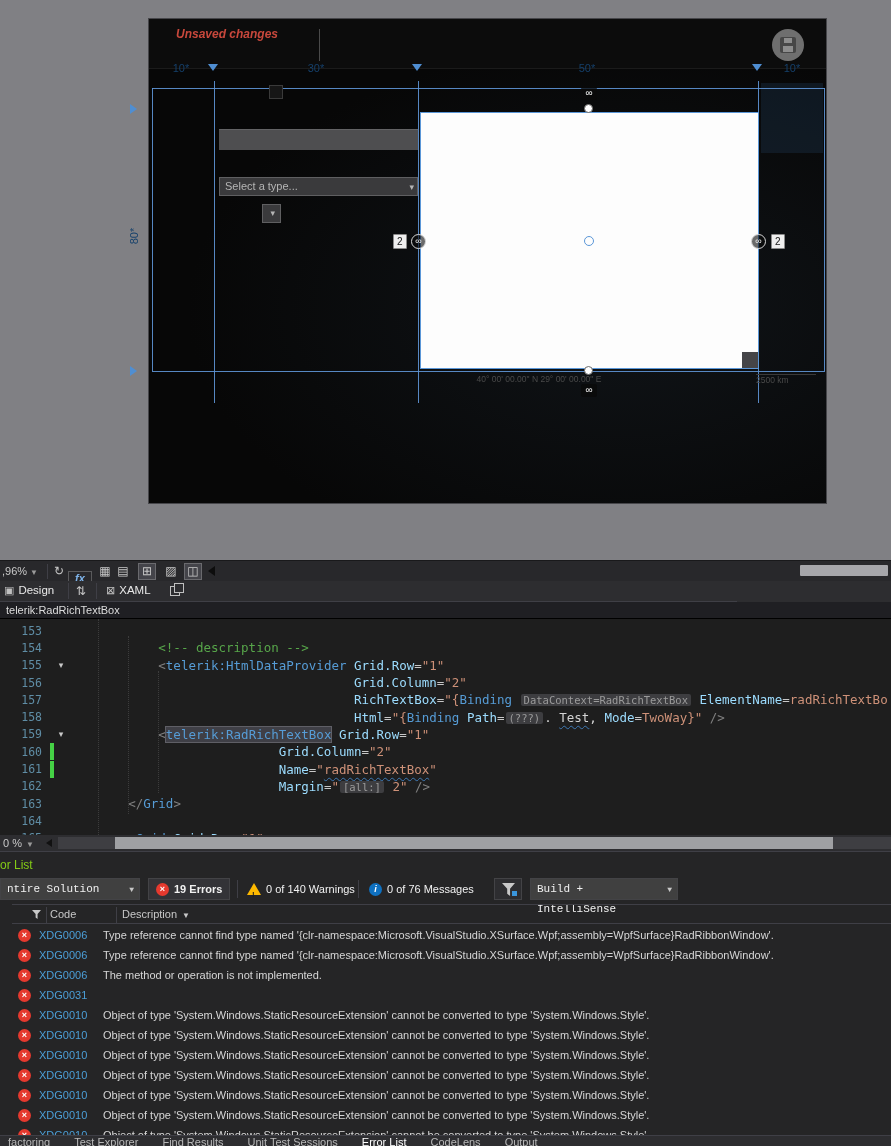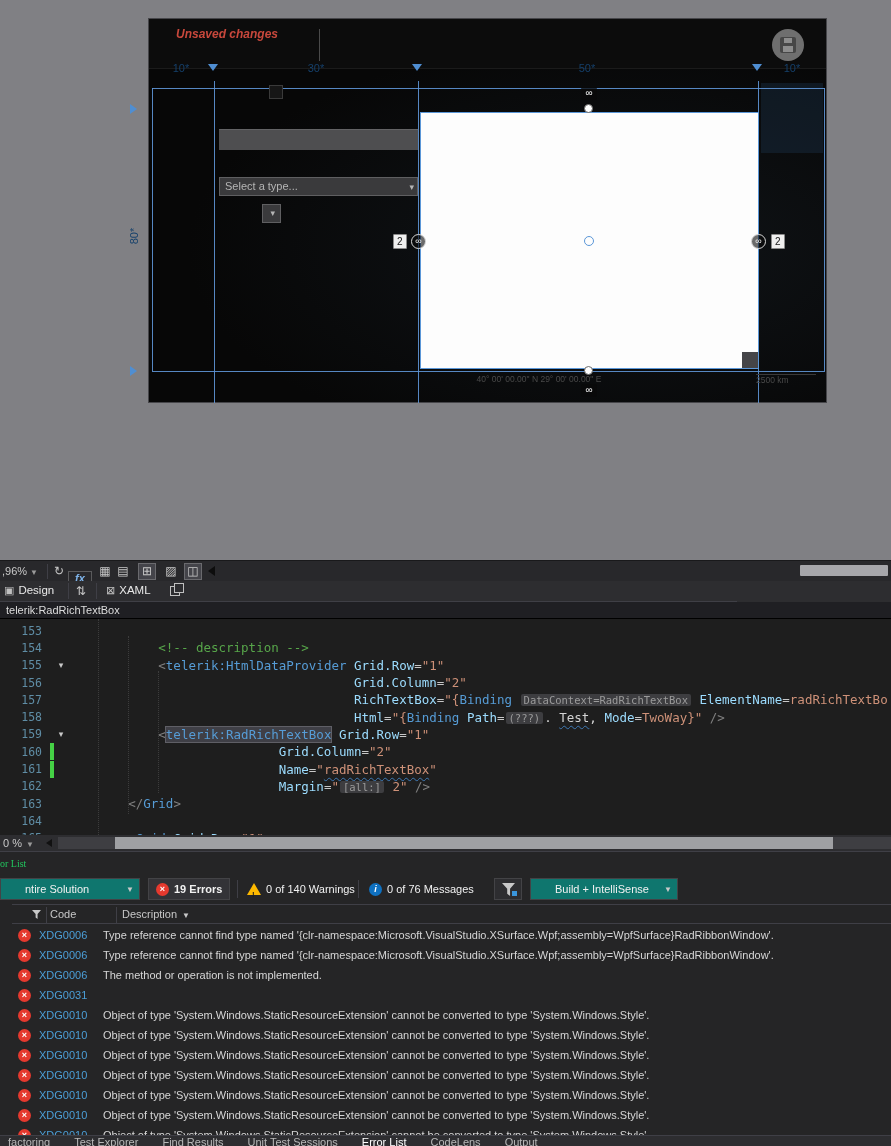--- a/index.html
+++ b/index.html
@@ -2,21 +2,21 @@
 <html><head>
 <meta charset="utf-8">
 <style>
   html,body{margin:0;padding:0;background:#2d2d30;}
   *{box-sizing:border-box;}
   .screen{position:relative;width:891px;height:1146px;overflow:hidden;background:#2d2d30;
           font-family:"Liberation Sans",sans-serif;color:#c8c8c8;}
 
   
   .designer{position:absolute;left:0;top:0;width:891px;height:560px;background:#808084;}
-  .canvas{position:absolute;left:148px;top:18px;width:679px;height:385px;background:#070707;
+  .canvas{position:absolute;left:148px;top:18px;width:679px;height:486px;background:#070707;
           border:1px solid #46464a;
           background-image:radial-gradient(ellipse at 70% 60%, #101418 0%, #070707 65%);}
   .app-title{position:absolute;left:0;top:0;width:100%;height:50px;background:#0c0c0c;border-bottom:1px solid #1b1b1b;}
   .unsaved{position:absolute;left:27px;top:8px;color:#c8483c;font-style:italic;font-weight:bold;font-size:12px;}
   .title-sep{position:absolute;left:170px;top:10px;width:1px;height:32px;background:#4a4a4a;}
   .save-circle{position:absolute;left:623px;top:10px;width:32px;height:32px;border-radius:50%;background:#6f6f6f;}
   .floppy{position:absolute;left:8px;top:8px;width:16px;height:16px;background:#474747;border-radius:2px;}
   .floppy-top{position:absolute;left:4px;top:1px;width:8px;height:5px;background:#8d8d8d;}
   .floppy-bot{position:absolute;left:3px;bottom:1px;width:10px;height:6px;background:#8d8d8d;}
 
@@ -92,23 +92,23 @@
 
   .ed-status{position:absolute;left:0;top:835px;width:891px;height:16px;background:#2d2d30;font-size:11px;}
   .ed-zoom{position:absolute;left:3px;top:2px;color:#c8c8c8;}
   .ed-zoom .caret{font-size:8px;color:#9a9a9a;margin-left:4px;}
   .hs-left{position:absolute;left:46px;top:4px;width:0;height:0;border-top:4px solid transparent;border-bottom:4px solid transparent;border-right:6px solid #111;}
   .hs-track{position:absolute;left:58px;top:2px;right:0;height:12px;background:#3e3e42;}
   .hs-thumb{position:absolute;left:57px;top:0;width:718px;height:12px;background:#9fa0a3;}
 
   
   .epanel{position:absolute;left:0;top:851px;width:891px;height:295px;background:#252526;border-top:1px solid #3f3f46;}
-  .etitle{position:absolute;left:0;top:6px;color:#22c55e;font-size:10px;font-family:Liberation Serif, serif;}
+  .etitle{position:absolute;left:0;top:6px;color:#84cc16;font-size:12px;}
   .etb{position:absolute;top:26px;height:22px;font-size:11px;color:#f1f1f1;}
-  .combo-ctl{background:#0f766e;border:1px solid #434346;line-height:20px;padding:0 18px 0 24px;}
+  .combo-ctl{background:#404040;border:1px solid #434346;line-height:20px;padding:0 18px 0 6px;font-family:Liberation Mono, monospace;}
   .combo-ctl .caret{position:absolute;right:5px;top:1px;font-size:8px;color:#c8c8c8;}
   .tgl{display:flex;align-items:center;gap:5px;padding:0 7px;line-height:20px;}
   .tgl.pressed{background:#333337;border:1px solid #434346;}
   .vsep{position:absolute;top:28px;width:1px;height:18px;background:#3f3f46;}
   .err-ic{width:13px;height:13px;border-radius:50%;background:#e5392e;color:#fff;font-size:9px;font-weight:bold;
           display:inline-flex;align-items:center;justify-content:center;flex:none;}
   .warn-ic{position:relative;width:0;height:0;border-left:7px solid transparent;border-right:7px solid transparent;border-bottom:12px solid #fdb900;flex:none;}
   .warn-ic:after{content:"!";position:absolute;left:-2px;top:2px;color:#1e1e1e;font-size:8px;font-weight:bold;}
   .info-ic{width:13px;height:13px;border-radius:50%;background:#0e70c0;color:#fff;font-size:9px;font-style:italic;font-weight:bold;
            display:inline-flex;align-items:center;justify-content:center;flex:none;}

